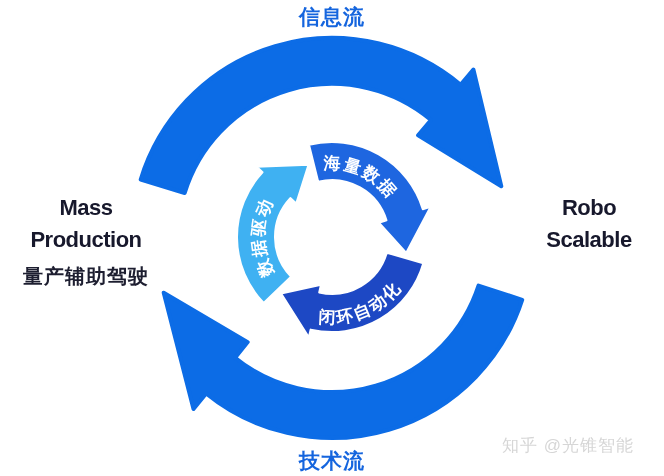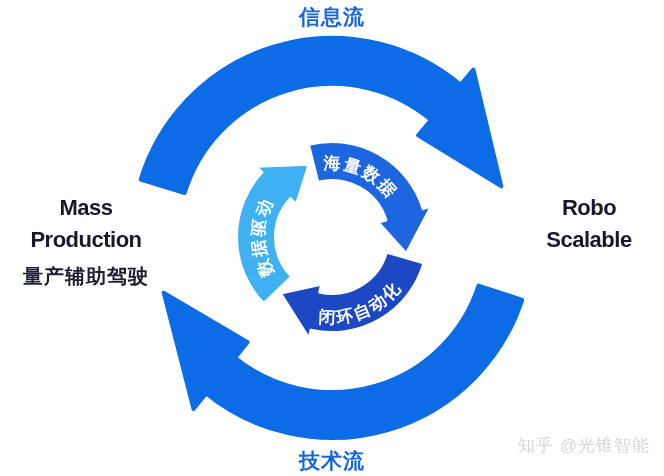--- a/index.html
+++ b/index.html
@@ -19,21 +19,21 @@
     font-size:22px;line-height:32px;font-weight:bold;letter-spacing:-0.5px;
     color:#17182c;white-space:nowrap;
   }
   .node .subtitle{
     margin-top:7px;font-size:20px;font-weight:bold;color:#1d1e30;letter-spacing:1px;
     white-space:nowrap;
   }
   .node-left{left:0;top:192px;width:172px;}
   .node-right{left:514px;top:192px;width:150px;}
   .watermark{
-    position:absolute;right:14px;top:434px;
+    position:absolute;right:30px;top:434px;
     font-size:17px;color:#d6d6d6;letter-spacing:1px;
     text-shadow:1px 1px 0 #ffffff;
   }
   .cycle-text{
     font-size:17px;font-weight:bold;fill:#ffffff;letter-spacing:2px;
   }
 </style>
 </head>
 <body>
 

